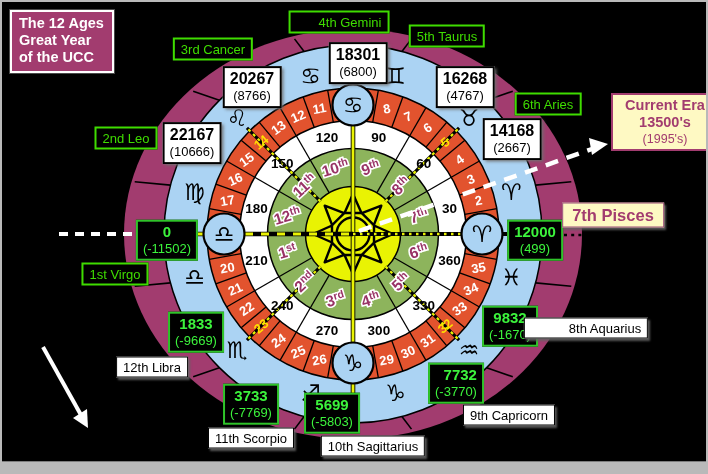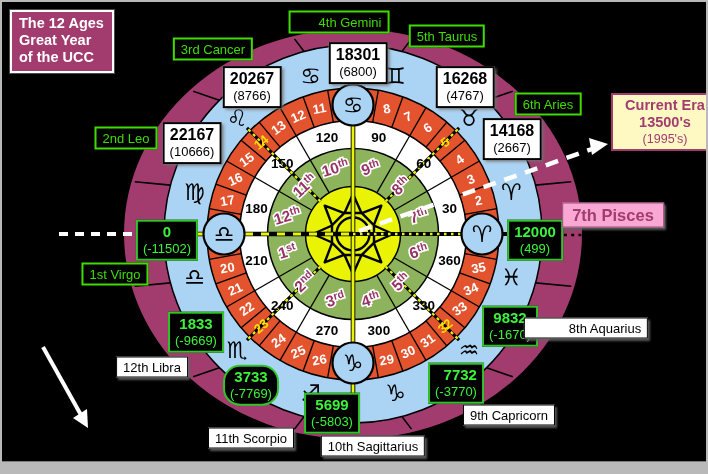--- a/index.html
+++ b/index.html
@@ -26,21 +26,21 @@
   .yearbox{line-height:1.2;padding:1px 5px 2px 5px;}
   .yearbox.light{background:#fff;border:2px solid #000;box-shadow:2px 2px 3px rgba(110,110,110,.9);}
   .yearbox.light .y1{color:#000;font-weight:bold;font-size:16px;}
   .yearbox.light .y2{color:#000;font-size:13px;}
   .yearbox.dark{background:#000;border:2px solid #2fc42a;}
   .yearbox.dark .y1{color:var(--yeargreen);font-weight:bold;font-size:15px;}
   .yearbox.dark .y2{color:var(--yeargreen);font-size:13px;}
   .namelabel{padding:2px 6px;}
   .namelabel.green{background:#000;border:2px solid var(--labelgreen);color:var(--labelgreen);font-size:13px;}
   .namelabel.white{background:#fff;border:1px solid #000;color:#000;font-size:13px;box-shadow:2px 2px 2px rgba(100,100,100,.85);}
-  .namelabel.pisces{background:#f9a8d4;border:1px solid #9a4d79;color:var(--maroon);font-weight:bold;font-size:16.5px;padding:2px 9px;box-shadow:2px 2px 2px rgba(100,100,100,.85);}
+  .namelabel.pisces{background:#fef9c3;border:1px solid #9a4d79;color:var(--maroon);font-weight:bold;font-size:16.5px;padding:2px 9px;box-shadow:2px 2px 2px rgba(100,100,100,.85);}
 </style>
 </head>
 <body>
 
 <div class="stage">
   <svg id="wheel-svg" width="708" height="474" viewBox="0 0 708 474">
       <ellipse cx="351" cy="232" rx="229" ry="205" fill="#a23c6f"></ellipse>
       <line x1="533.559981168634" y1="183.08320047562358" x2="569.2992367413294" y2="179.7185528892908" stroke="#000" stroke-width="1.6"></line>
       <line x1="484.6431816442575" y1="98.35681835574252" x2="510.8061325481598" y2="89.16443020031741" stroke="#000" stroke-width="1.6"></line>
       <line x1="399.9167995243764" y1="49.440018831366075" x2="409.4931041931697" y2="36.88298308960819" stroke="#000" stroke-width="1.6"></line>
@@ -277,21 +277,21 @@
       <div class="overlay-item yearbox dark" style="left: 454px; top: 381px; text-align: right;">
         <div class="y1">7732</div>
         <div class="y2">(-3770)</div>
       </div>
       <div class="overlay-item namelabel white" style="left: 507px; top: 413px;">9th Capricorn</div>
       <div class="overlay-item yearbox dark" style="left: 330px; top: 411px;">
         <div class="y1">5699</div>
         <div class="y2">(-5803)</div>
       </div>
       <div class="overlay-item namelabel white" style="left: 371px; top: 444px;">10th Sagittarius</div>
-      <div class="overlay-item yearbox dark" style="left: 249px; top: 383px; border-radius: 17px;">
+      <div class="overlay-item yearbox dark" style="left: 249px; top: 402px;">
         <div class="y1">3733</div>
         <div class="y2">(-7769)</div>
       </div>
       <div class="overlay-item namelabel white" style="left: 249px; top: 436px;">11th Scorpio</div>
       <div class="overlay-item yearbox dark" style="left: 194px; top: 330px;">
         <div class="y1">1833</div>
         <div class="y2">(-9669)</div>
       </div>
       <div class="overlay-item namelabel white" style="left: 150px; top: 365px;">12th Libra</div>
     </div>

